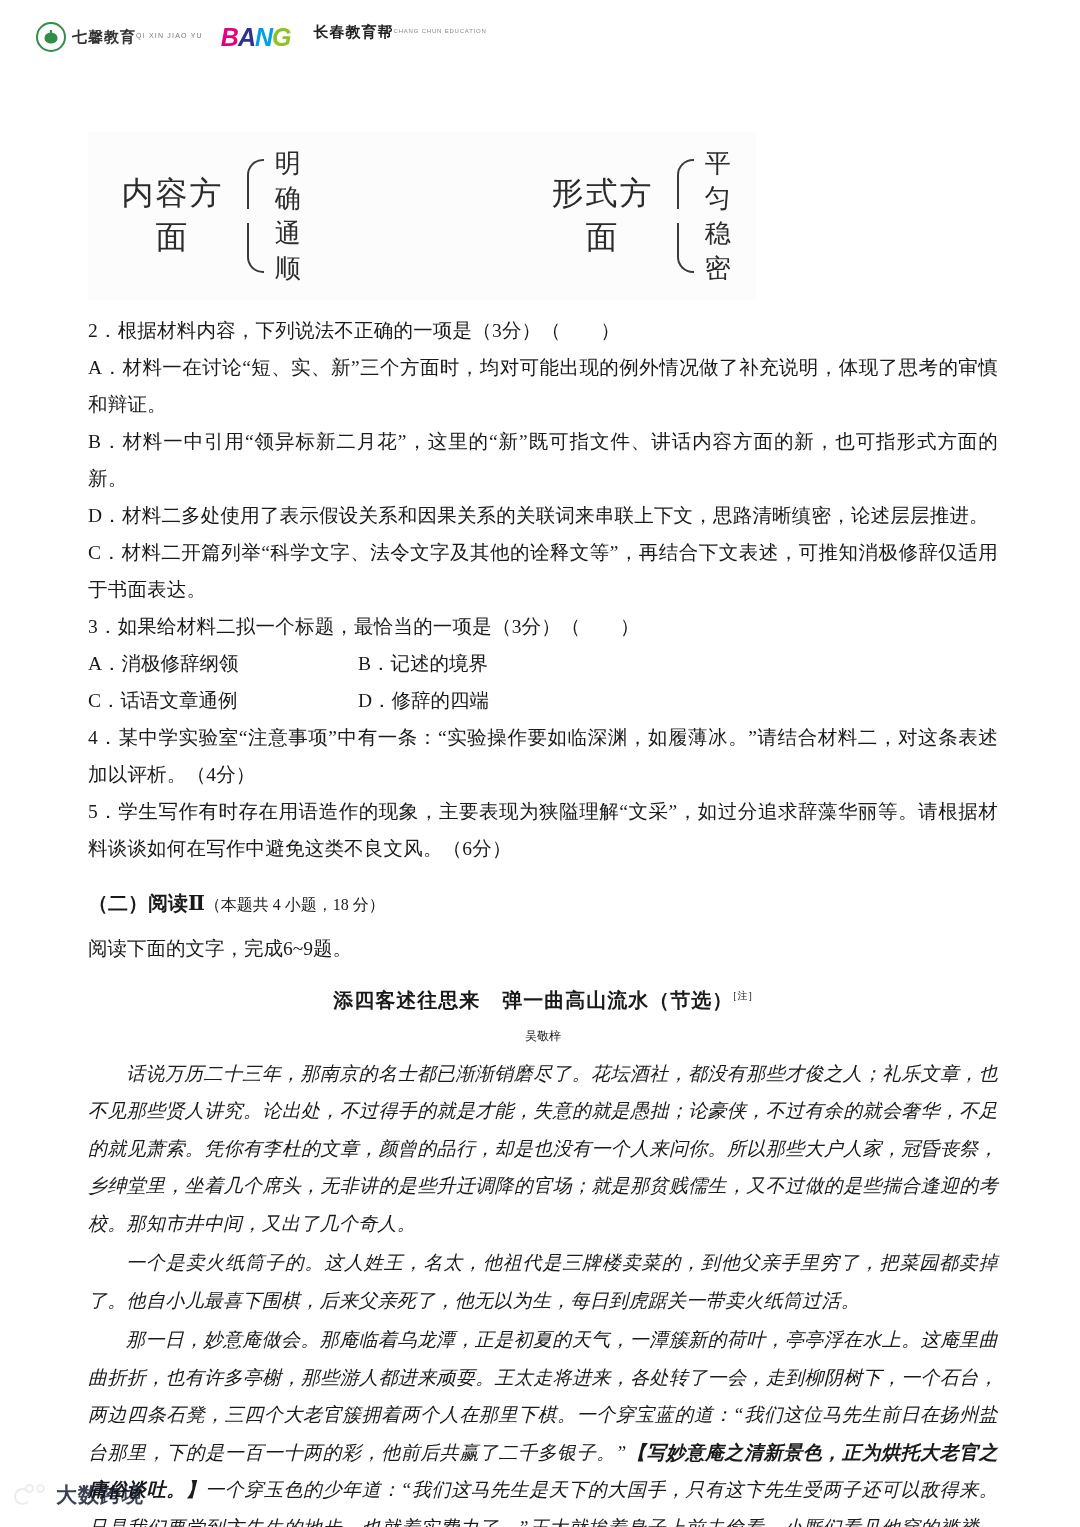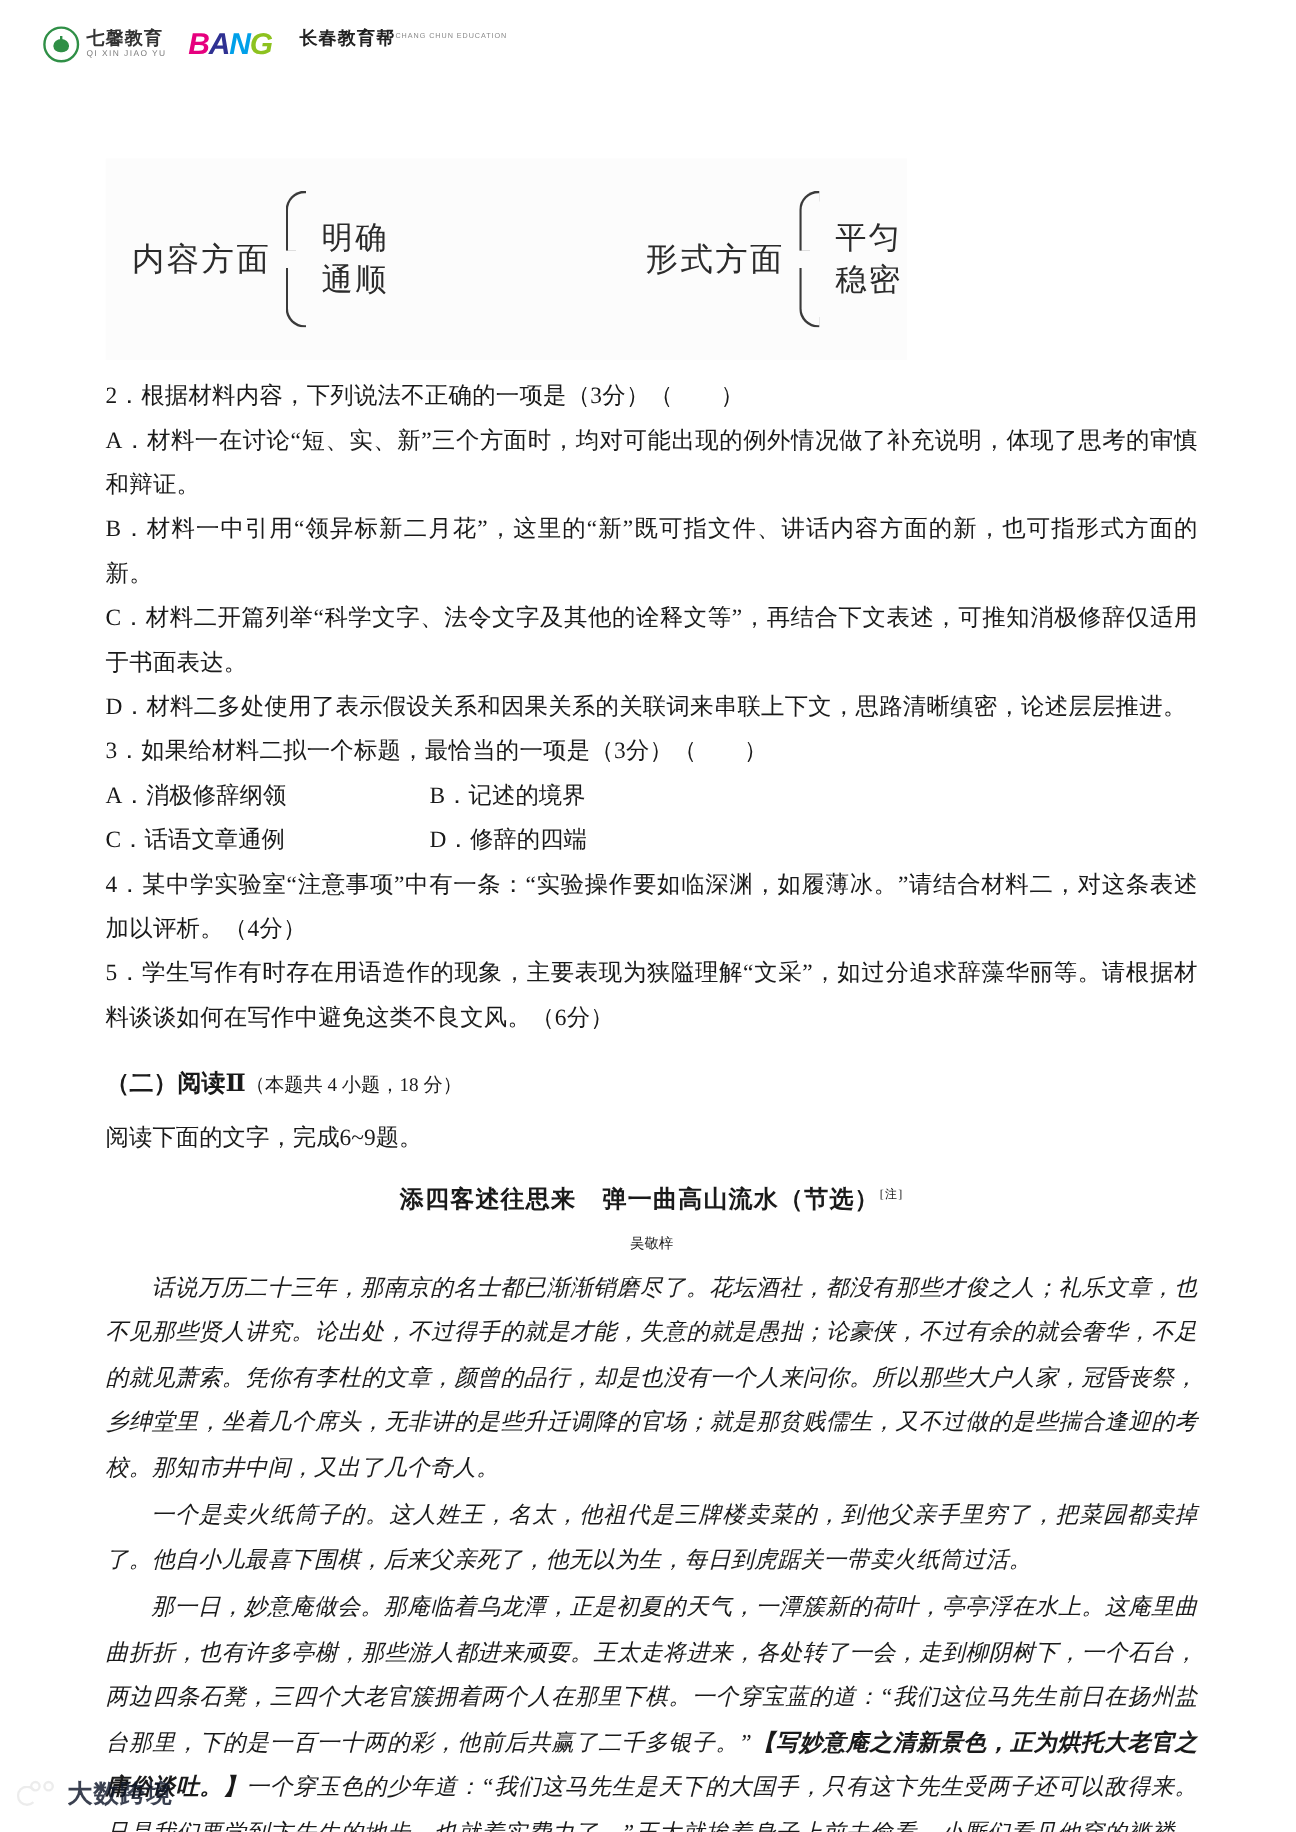--- a/index.html
+++ b/index.html
@@ -55,21 +55,21 @@
     position: absolute;
     left: 50%;
     top: 22%;
     transform: translateX(-50%);
     width: 2px;
     height: 8px;
     background: #2f8f46;
   }
   .qixin-text {
     display: flex;
-    flex-direction: column;
+    flex-direction: row;
     line-height: 1;
   }
   .qixin-cn {
     font-family: "DejaVu Sans", sans-serif;
     font-size: 15px;
     font-weight: 700;
     color: #333333;
     letter-spacing: 1px;
   }
   .qixin-py {
@@ -129,23 +129,24 @@
   }
   .brace-group {
     display: flex;
     align-items: center;
     font-family: "DejaVu Sans", sans-serif;
     color: #2b2b2b;
   }
   .brace-group.left  { margin-left: 22px; }
   .brace-group.right { margin-left: 214px; }
   .brace-label {
-    font-size: 27px;
+    font-size: 32px;
     letter-spacing: 2px;
     font-weight: 500;
+    text-align: center;
   }
   .brace-glyph {
     position: relative;
     width: 26px;
     height: 118px;
     margin: 0 4px 0 6px;
   }
   .brace-glyph::before,
   .brace-glyph::after {
     content: "";
@@ -339,22 +340,22 @@
     </div>
   </div>
 
 </div>
 
 <div class="content">
 
   <div class="q-line">2．根据材料内容，下列说法不正确的一项是（3分）（　　）</div>
   <div class="q-line">A．材料一在讨论“短、实、新”三个方面时，均对可能出现的例外情况做了补充说明，体现了思考的审慎和辩证。</div>
   <div class="q-line">B．材料一中引用“领异标新二月花”，这里的“新”既可指文件、讲话内容方面的新，也可指形式方面的新。</div>
+  <div class="q-line">D．材料二多处使用了表示假设关系和因果关系的关联词来串联上下文，思路清晰缜密，论述层层推进。</div>
   <div class="q-line">C．材料二开篇列举“科学文字、法令文字及其他的诠释文等”，再结合下文表述，可推知消极修辞仅适用于书面表达。</div>
-  <div class="q-line">D．材料二多处使用了表示假设关系和因果关系的关联词来串联上下文，思路清晰缜密，论述层层推进。</div>
 
   <div class="q-line">3．如果给材料二拟一个标题，最恰当的一项是（3分）（　　）</div>
   <div class="opt-row">
     <div class="opt-a">A．消极修辞纲领</div>
     <div>B．记述的境界</div>
   </div>
   <div class="opt-row">
     <div class="opt-a">C．话语文章通例</div>
     <div>D．修辞的四端</div>
   </div>

